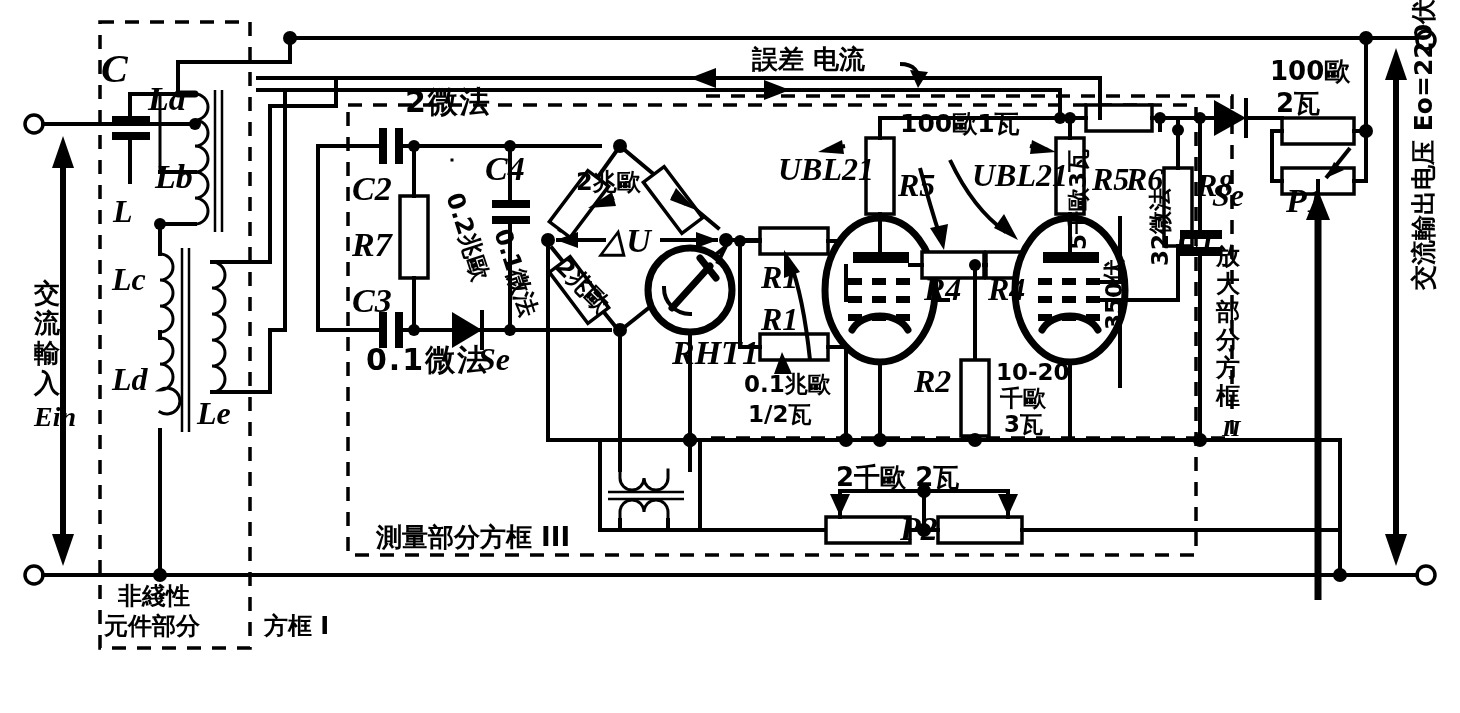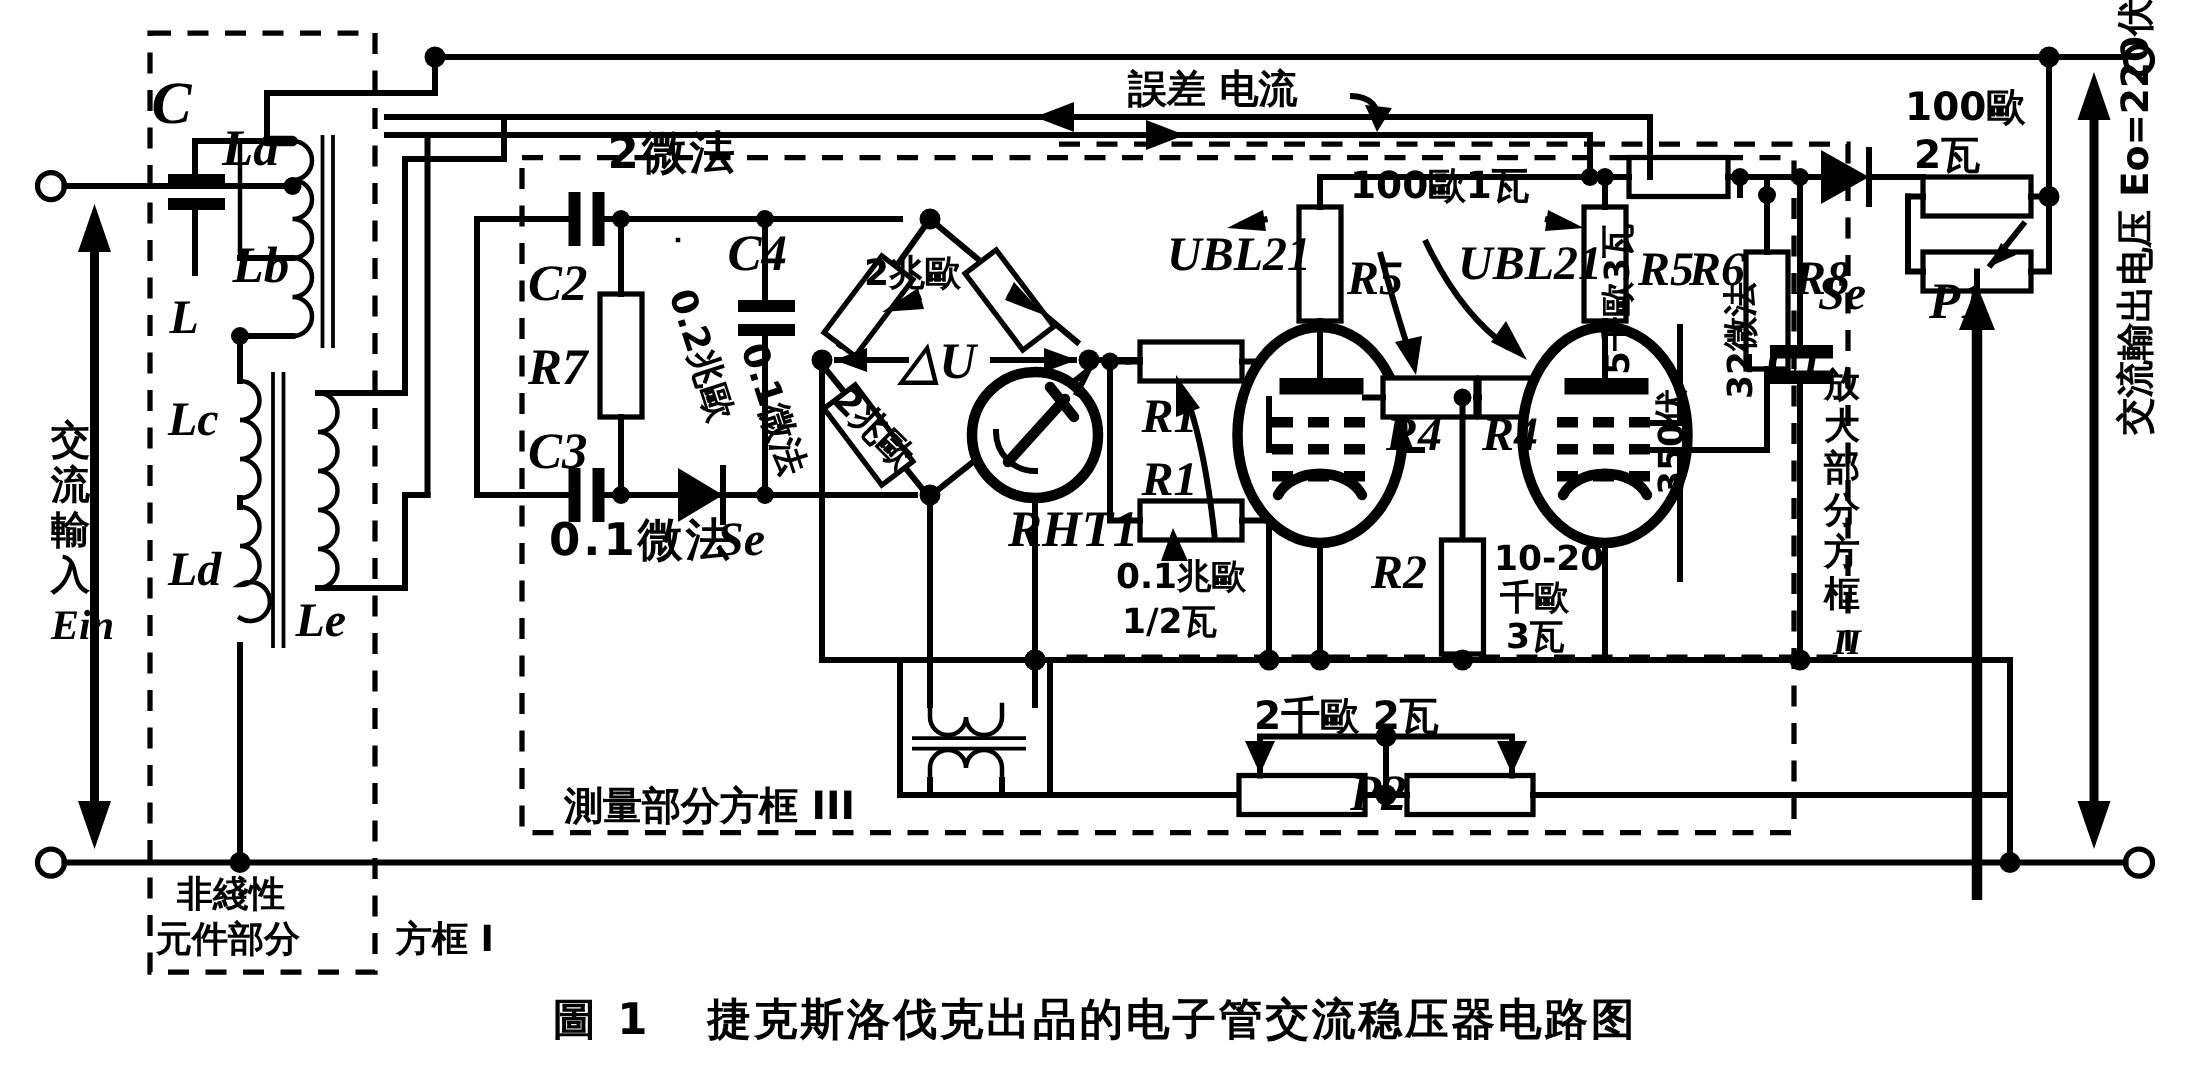--- a/index.html
+++ b/index.html
@@ -496,19 +496,14 @@
     <text class="cn" x="1216" y="404" font-size="24">框</text>
     <text class="lbl" x="1222" y="436" font-size="24">II</text>
   </g>
 
   <g>
     <text class="cn" x="1420" y="278" font-size="25" transform="rotate(-90 1432 278)">交流輸出电压 Eo=220伏</text>
   </g>
 
 </svg>
 
-<div style="position:absolute;left:0;top:660px;width:1460px;text-align:center;">
-  <span class="cn" style="font-size:29px;letter-spacing:2px;">圖 1</span>
-  <span style="display:inline-block;width:30px;"></span>
-  <span class="cn" style="font-size:29px;letter-spacing:2px;">捷克斯洛伐克出品的电子管交流稳压器电路图</span>
+
 </div>
 
-</div>
-
 </body></html>

